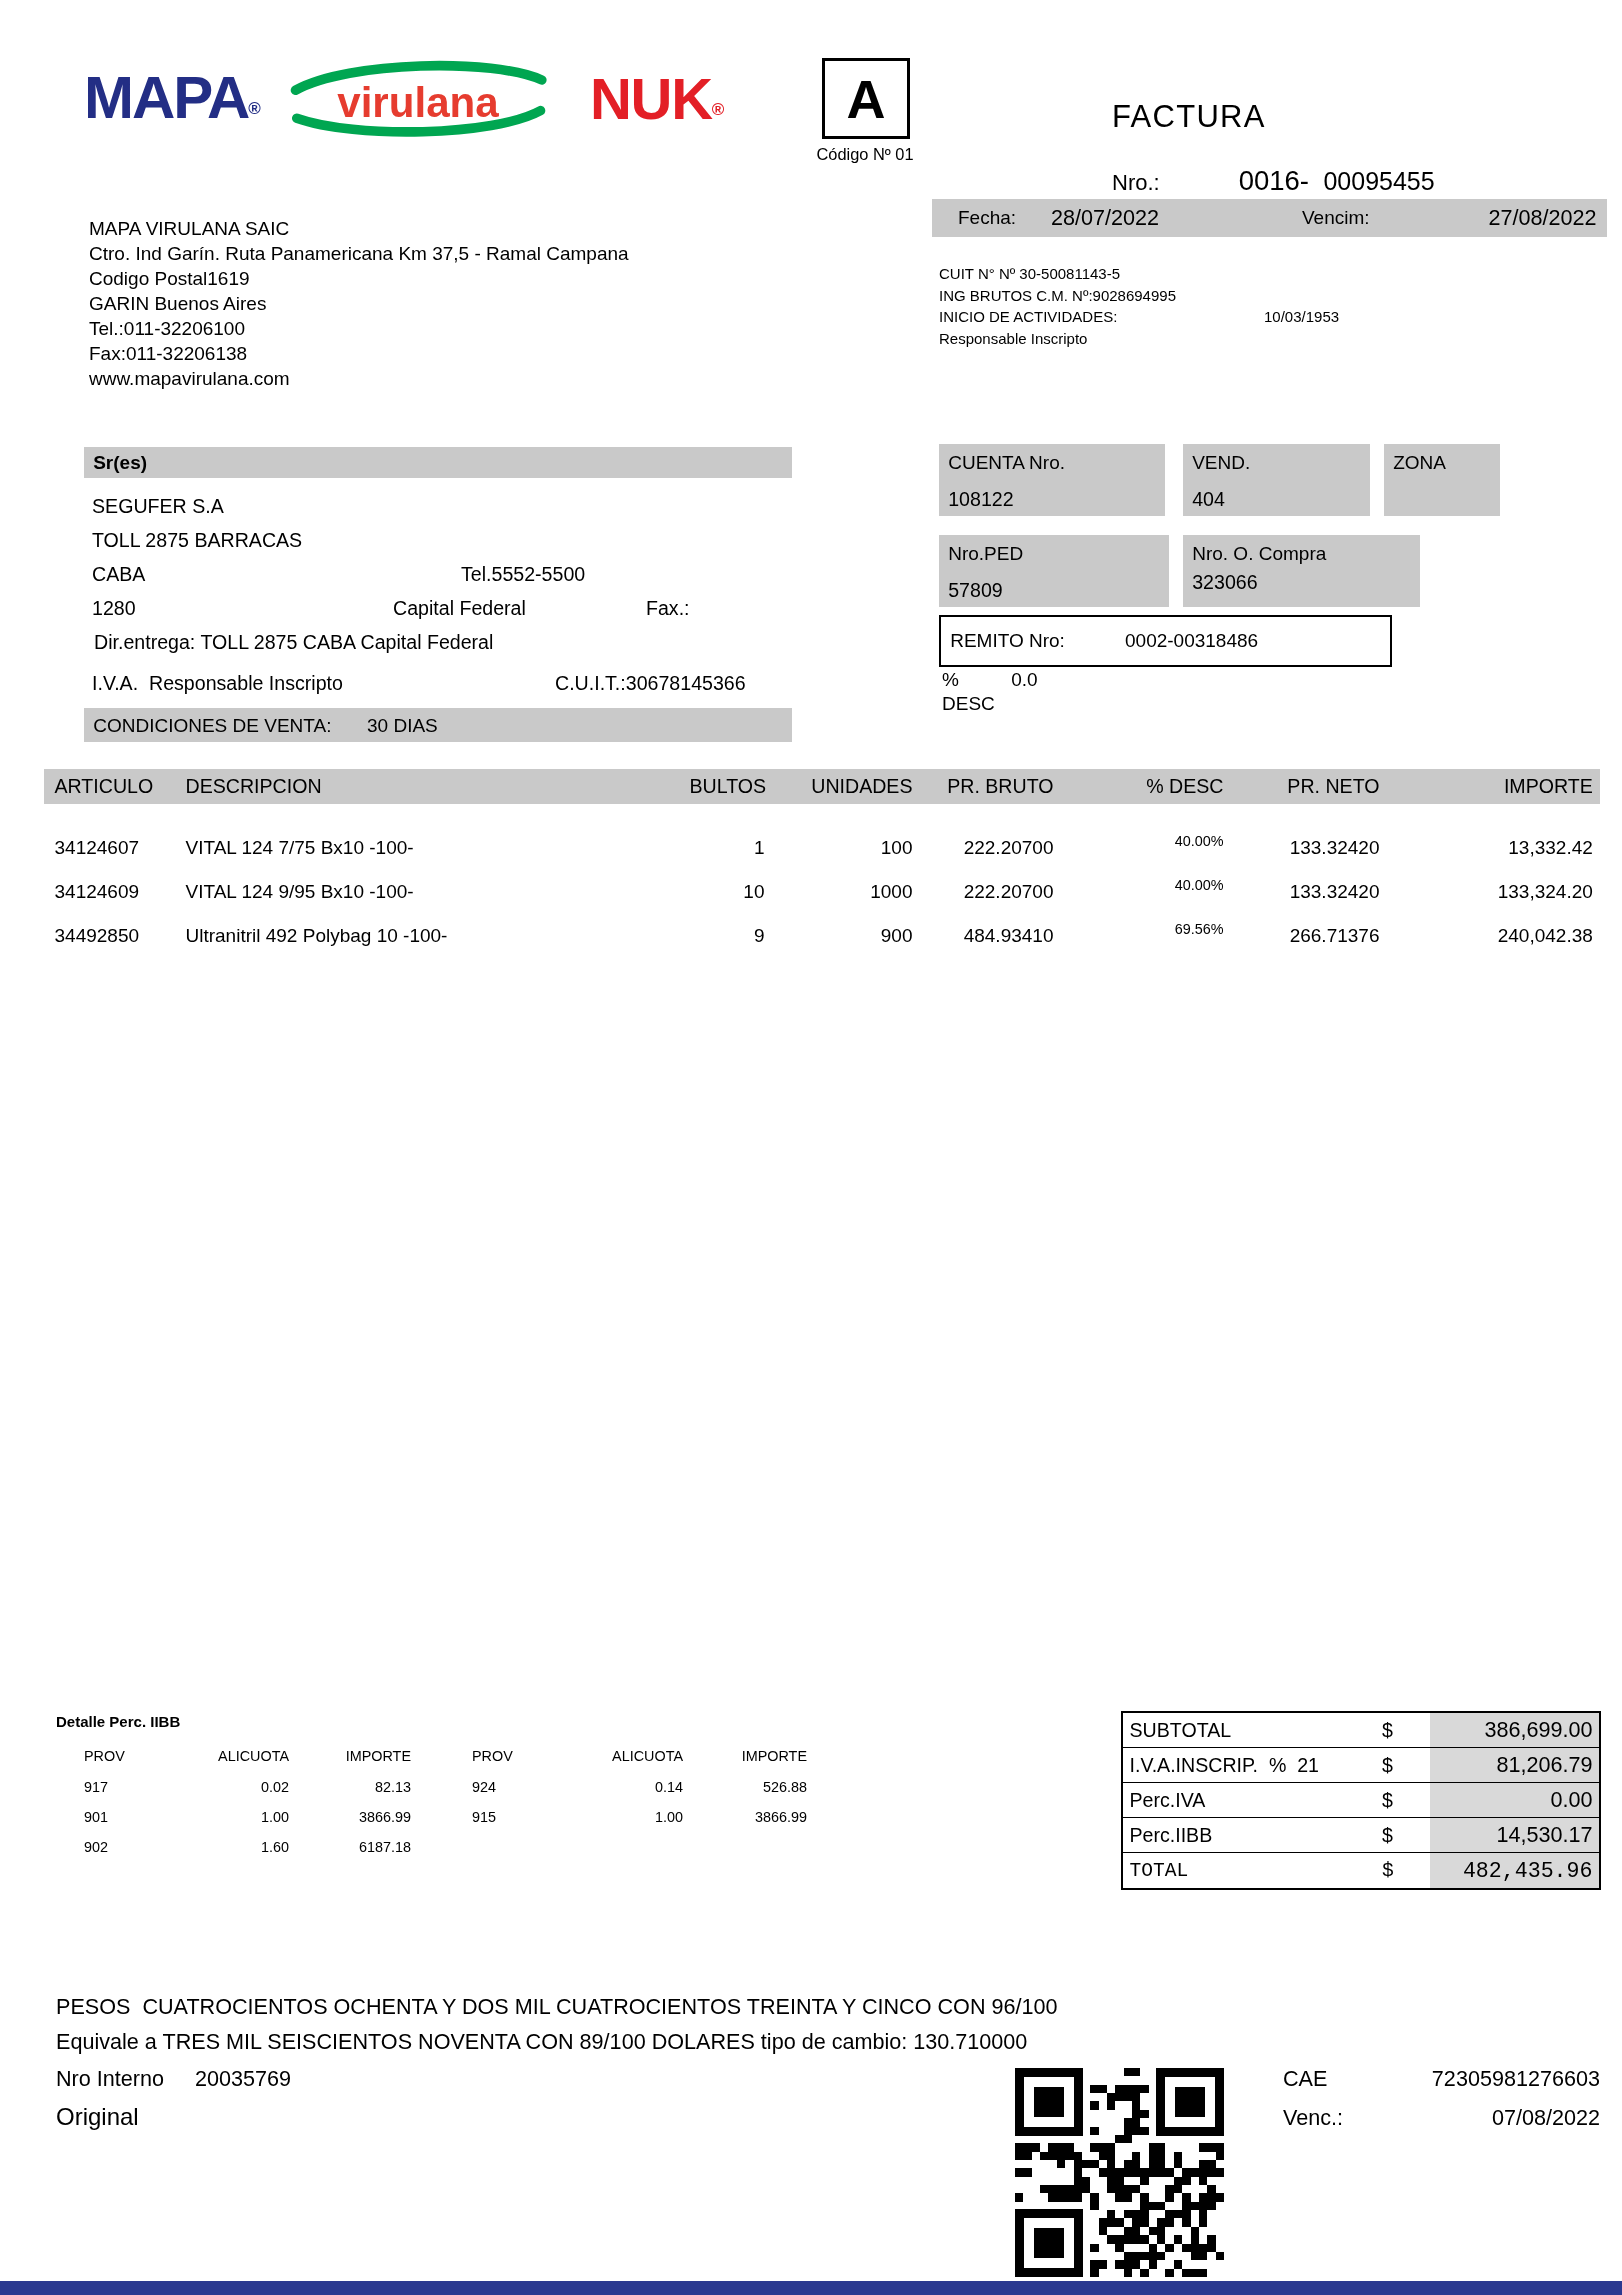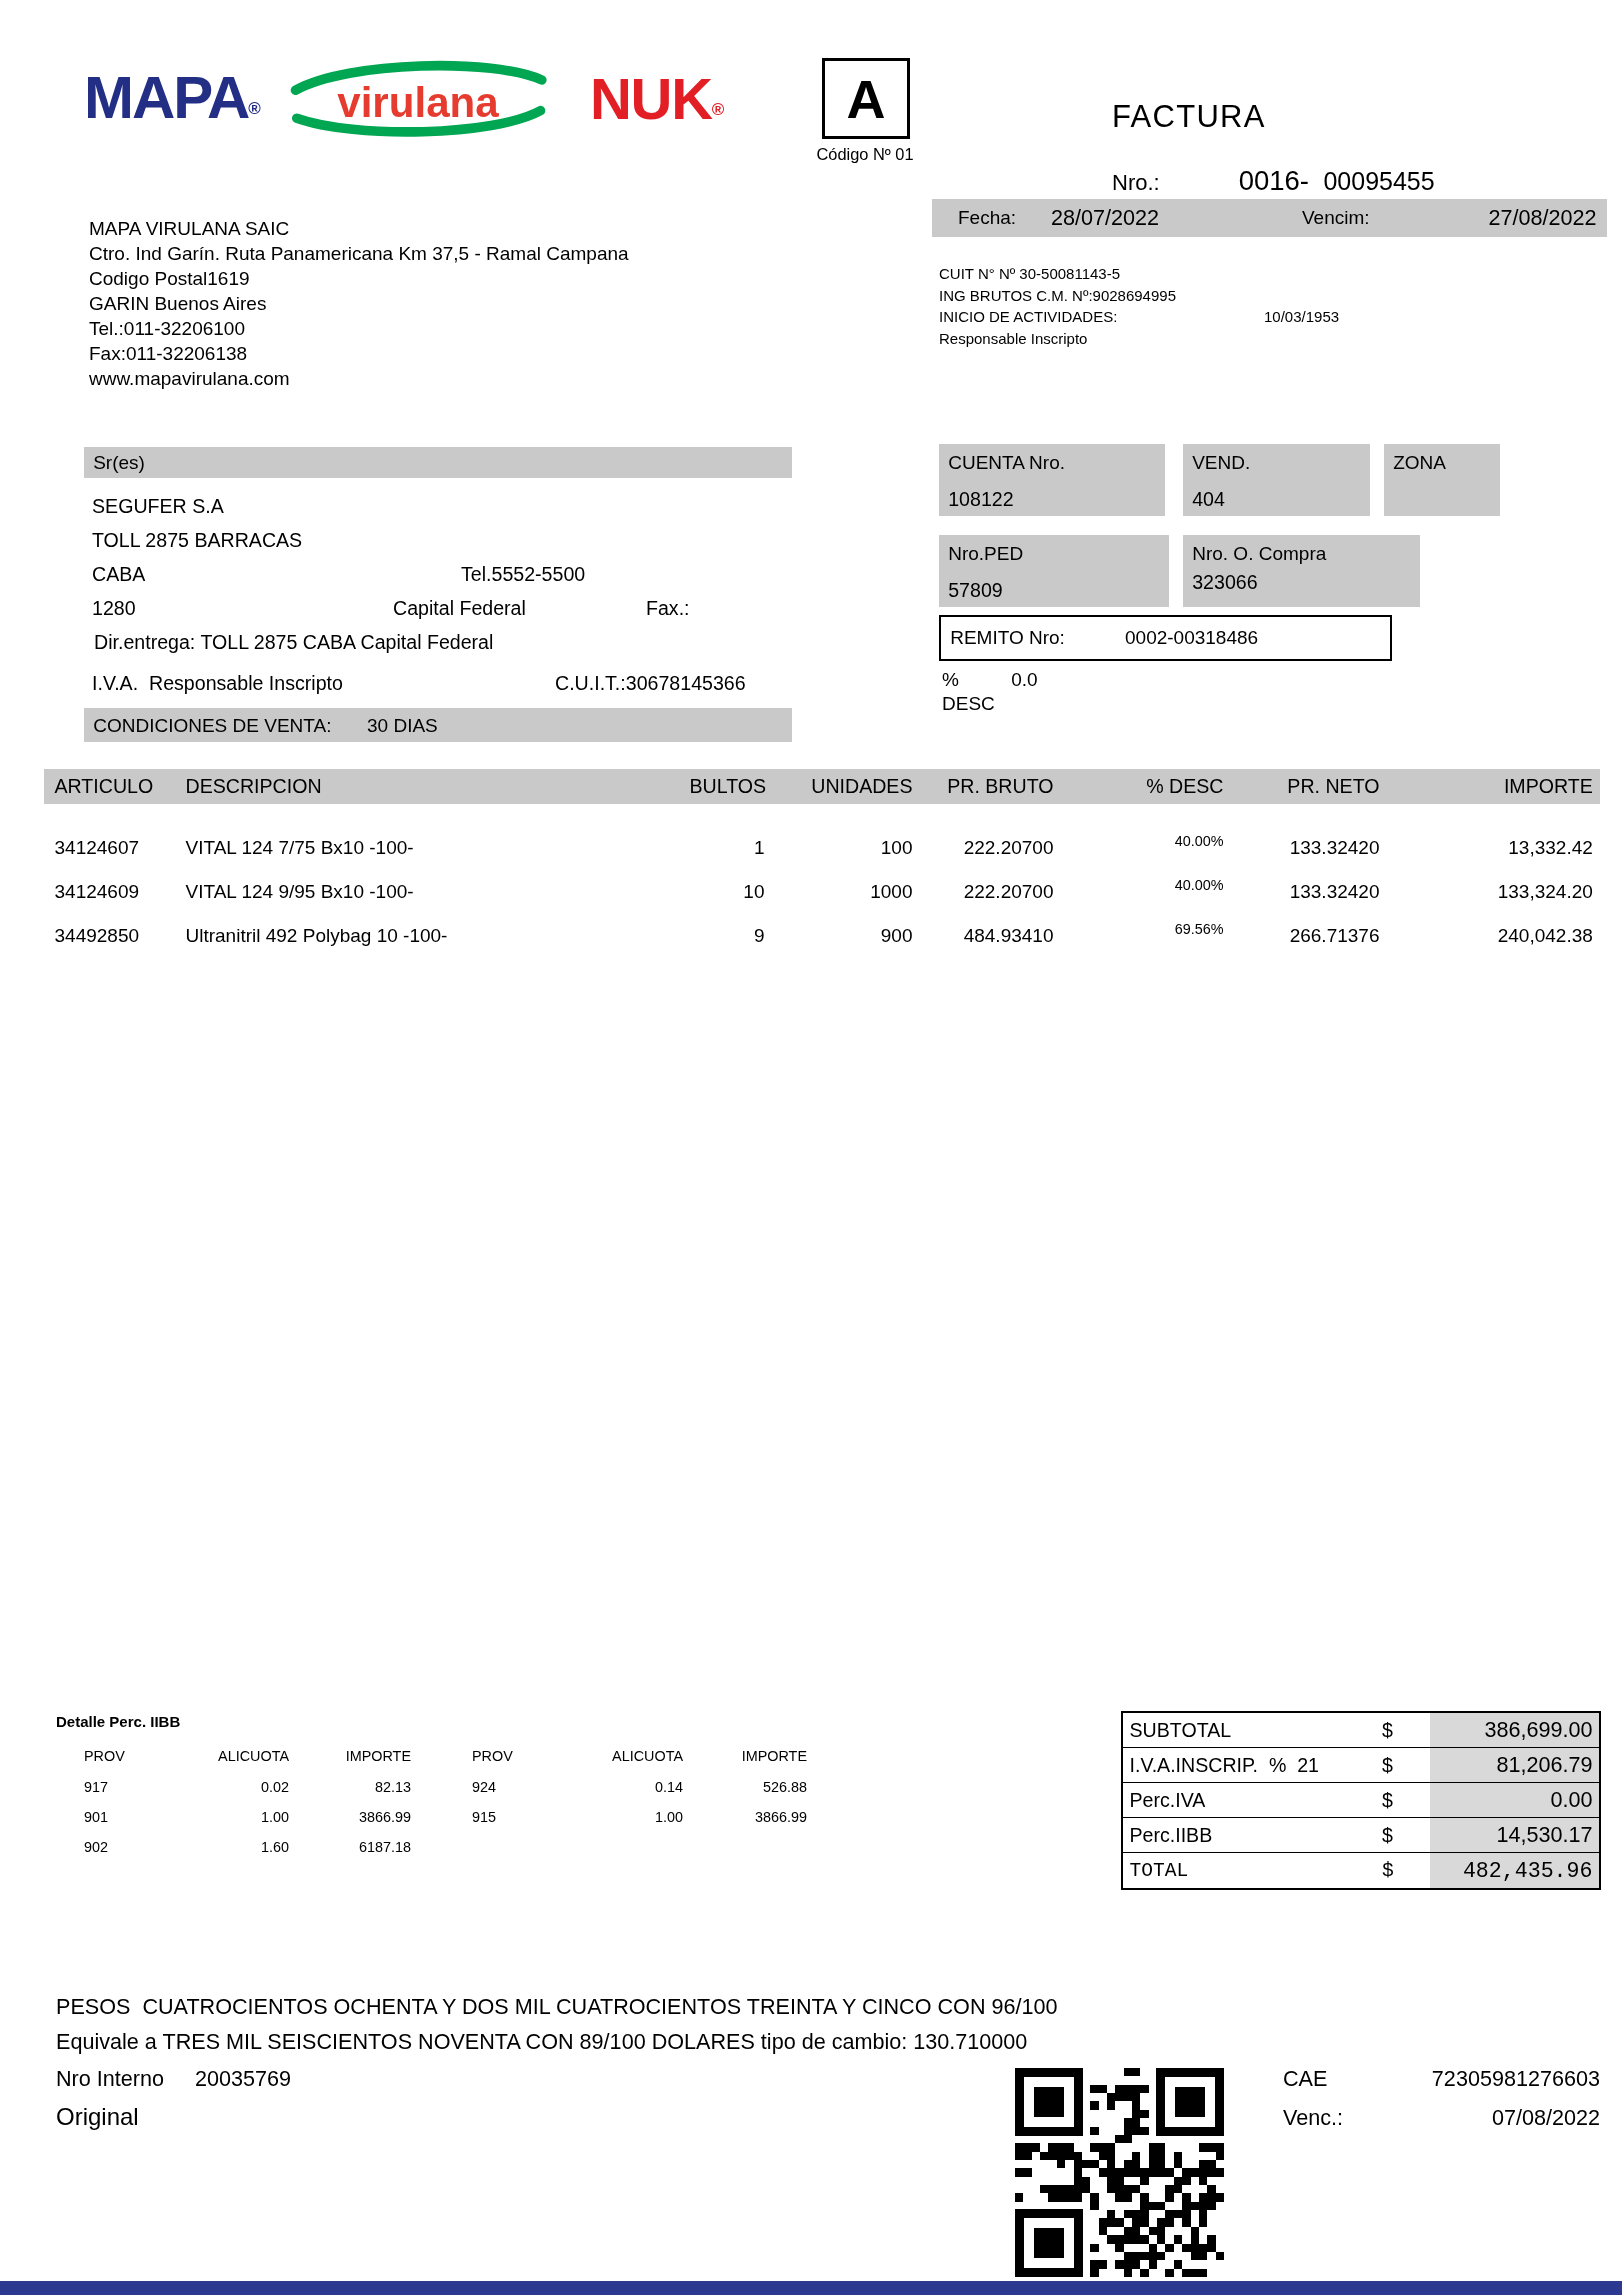--- a/index.html
+++ b/index.html
@@ -38,21 +38,21 @@
   .cuit-block { left:939px; top:263px; font-size:15px; line-height:21.6px; }
   .inicio-line { position:relative; }
   .inicio-value { position:absolute; left:325px; top:0; }
 
   .bar { height:31px; line-height:31px; font-size:19px; padding-left:9.2px; }
   .cust-line { font-size:19.6px; }
 
   .obox { padding:7.9px 0 0 9.2px; font-size:19px; }
   .obox .oval { display:block; margin-top:14.4px; font-size:19.6px; }
   .obox-tight .oval { margin-top:6.5px; }
-  .remito-box { left:939px; top:615px; width:453px; height:46px; border:2.6px solid #000; background:#fff; }
+  .remito-box { left:939px; top:615px; width:453px; height:52px; border:2.6px solid #000; background:#fff; }
   .remito-box span { position:absolute; top:50%; transform:translateY(-50%); font-size:19px; }
 
   
   .items-grid { display:grid; grid-template-columns:131px 504px 75px 148px 141px 170px 156px 1fr; padding:0 7.2px 0 10.5px; align-items:center; }
   .items-header { left:44px; top:769px; width:1556px; height:35px; font-size:19.6px; }
   .item-row { width:1556px; height:44px; font-size:19px; }
   .c3,.c4,.c5,.c6,.c7,.c8 { text-align:right; }
   .item-row .c6 { font-size:14.4px; align-self:start; padding-top:6.5px; }
 
   
@@ -137,21 +137,21 @@
   <div class="abs cuit-block">
     <div>CUIT N° Nº 30-50081143-5</div>
     <div>ING BRUTOS C.M. Nº:9028694995</div>
     <div class="inicio-line">
       <span>INICIO DE ACTIVIDADES:</span>
       <span class="inicio-value">10/03/1953</span>
     </div>
     <div>Responsable Inscripto</div>
   </div>
 
-  <div class="abs gray bar" style="left:84px;top:447px;width:708px;">Sr(es)</div>
+  <div class="abs gray bar" style="left:84px;top:447px;width:708px;font-weight:bold;">Sr(es)</div>
   <div class="abs cust-line" style="left:92px;top:495px;">SEGUFER S.A</div>
   <div class="abs cust-line" style="left:92px;top:529px;">TOLL 2875 BARRACAS</div>
   <div class="abs cust-line" style="left:92px;top:563px;">CABA</div>
   <div class="abs cust-line" style="left:461px;top:563px;">Tel.5552-5500</div>
   <div class="abs cust-line" style="left:92px;top:597px;">1280</div>
   <div class="abs cust-line" style="left:393px;top:597px;">Capital Federal</div>
   <div class="abs cust-line" style="left:646px;top:597px;">Fax.:</div>
   <div class="abs cust-line" style="left:94px;top:631px;">Dir.entrega: TOLL 2875 CABA Capital Federal</div>
   <div class="abs cust-line pre" style="left:92px;top:672px;">I.V.A.  Responsable Inscripto</div>
   <div class="abs cust-line" style="left:555px;top:672px;">C.U.I.T.:30678145366</div>

